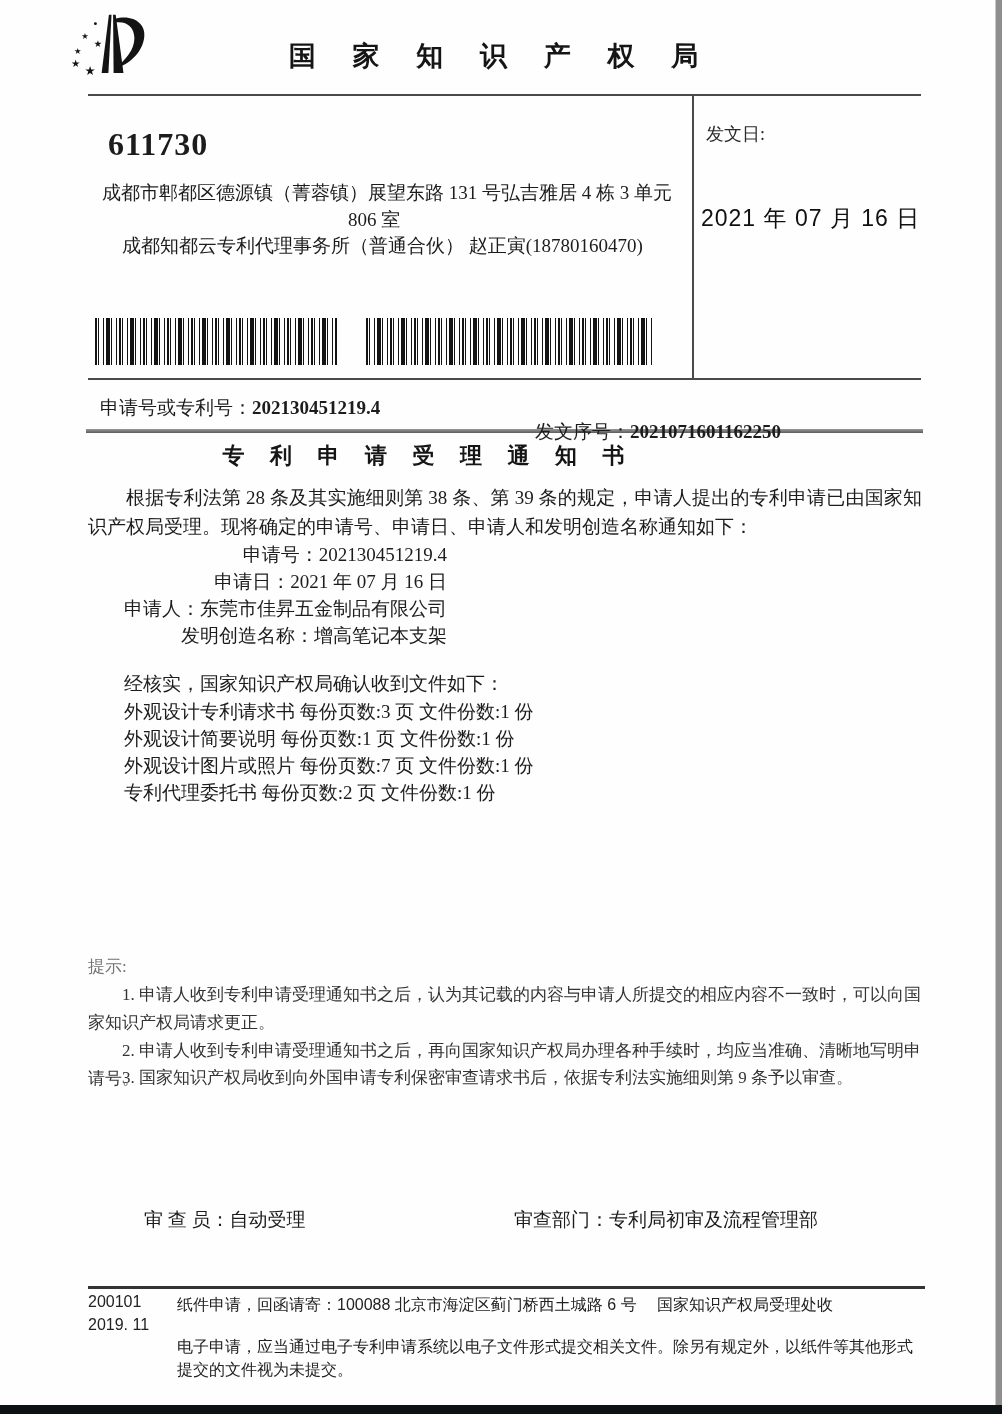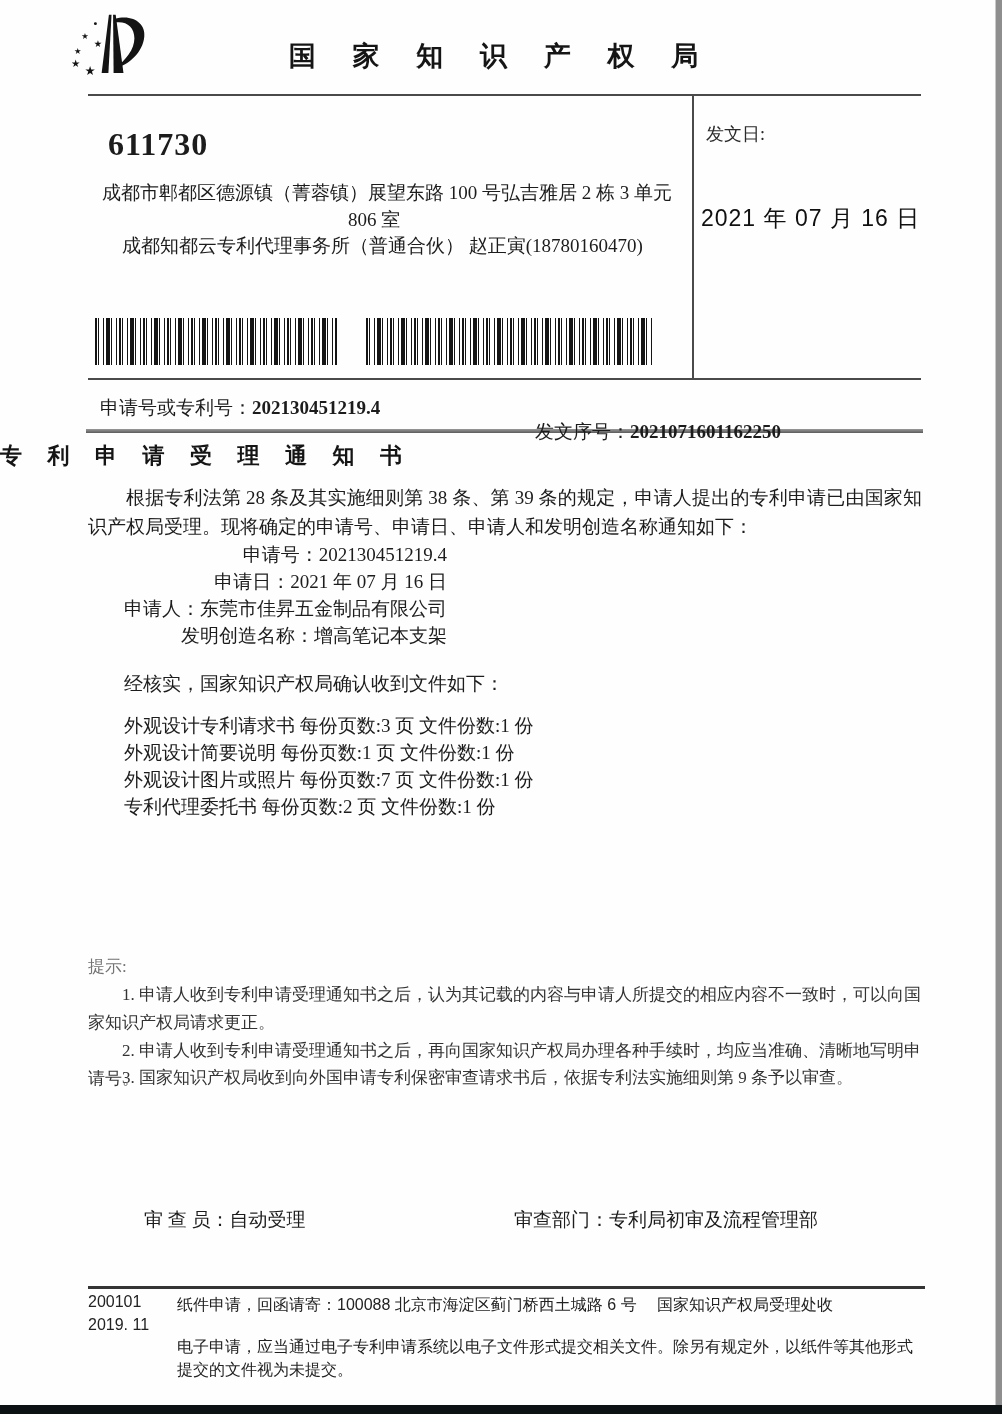--- a/index.html
+++ b/index.html
@@ -54,27 +54,27 @@
       #141414 21px 22px,#fff 22px 24px);
   }
   .barcode.b1{left:95px;width:242px;}
   .barcode.b2{left:366px;width:286px;}
   
   .ref-app{left:100px;top:395px;font-size:19px;white-space:nowrap;}
   .ref-serial{left:535px;top:395px;font-size:19px;white-space:nowrap;margin-top:24px;}
   .ref-val{font-weight:bold;}
   
   .doc-title{
-    left:0;top:441px;width:857px;
+    left:0;top:441px;width:857px;text-align:center;
     font-size:22px;font-weight:bold;letter-spacing:10px;color:#151515;
   }
   .para1{left:88px;top:483px;width:834px;font-size:19px;line-height:29px;text-indent:2em;text-align:justify;}
   .fields{left:124px;top:541px;font-size:19px;line-height:27px;text-align:right;}
   .confirm{left:124px;top:671px;font-size:19px;}
-  .docs{left:124px;top:698px;font-size:19px;line-height:27px;margin-top:14px;}
+  .docs{left:124px;top:698px;font-size:19px;line-height:27px;}
   
   .notes-title{left:88px;top:955px;font-size:17px;color:#737373;}
   .note{width:848px;font-size:17px;line-height:28px;text-indent:2em;color:#333;}
   .note.n1{left:88px;top:981px;}
   .note.n2{left:88px;top:1037px;}
   .note.n3{left:88px;top:1064px;}
   
   .examiner{left:144px;top:1207px;font-size:19px;white-space:nowrap;}
   .dept{left:514px;top:1207px;font-size:19px;white-space:nowrap;}
   
@@ -103,21 +103,21 @@
     </g>
   </svg>
   <div class="abs org-title">国 家 知 识 产 权 局</div>
 
   <div class="abs hr-top"></div>
   <div class="abs v-divide"></div>
   <div class="abs hr-mid"></div>
   <div class="abs hr-thick"></div>
 
   <div class="abs mail-code">611730</div>
-  <div class="abs addr1">成都市郫都区德源镇（菁蓉镇）展望东路 100 号弘吉雅居 2 栋 3 单元</div>
+  <div class="abs addr1">成都市郫都区德源镇（菁蓉镇）展望东路 131 号弘吉雅居 4 栋 3 单元</div>
   <div class="abs addr2">806 室</div>
   <div class="abs addr3">成都知都云专利代理事务所（普通合伙）  赵正寅(18780160470)</div>
 
   <div class="abs dispatch-label">发文日:</div>
   <div class="abs dispatch-date">2021 年 07 月 16 日</div>
 
   <div class="abs barcode b1"></div>
   <div class="abs barcode b2"></div>
 
   <div class="abs ref-app">

